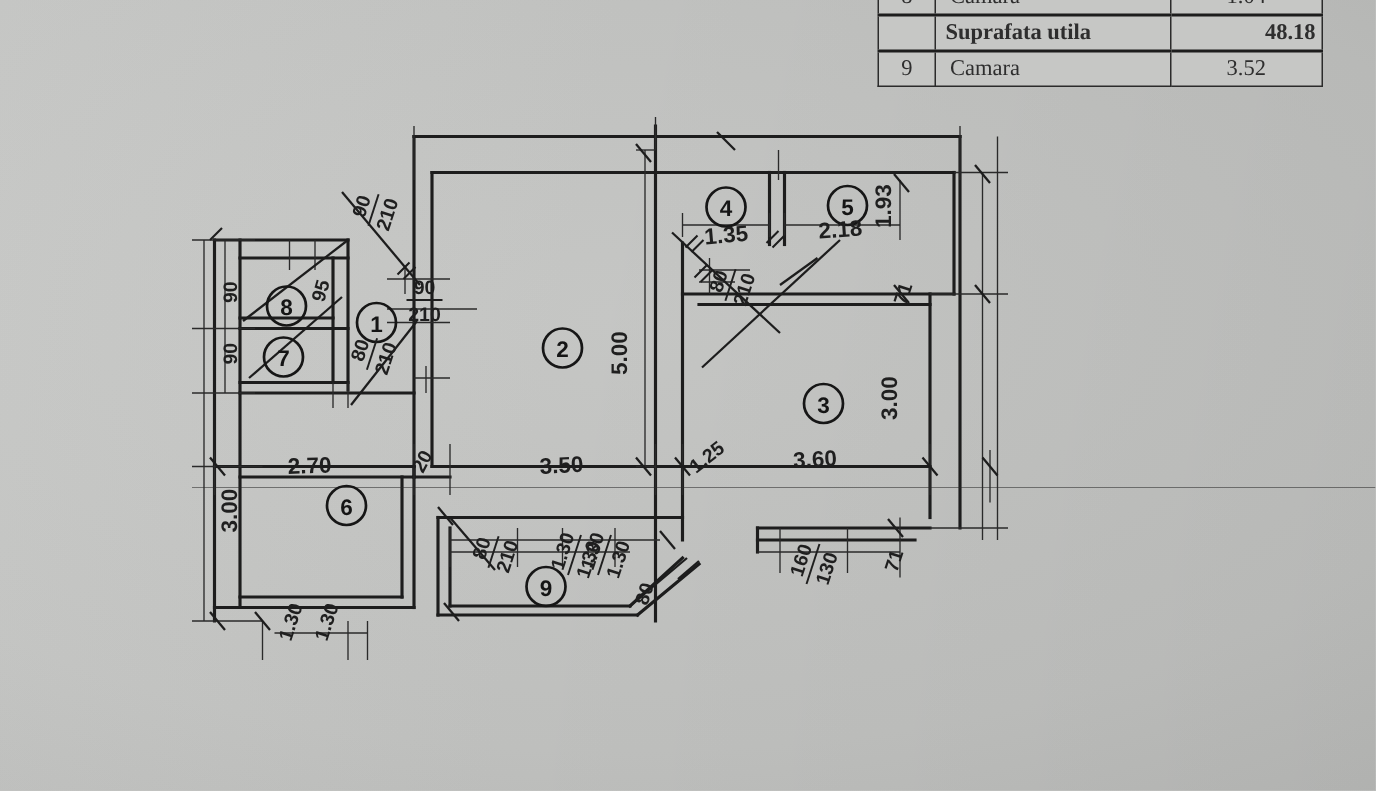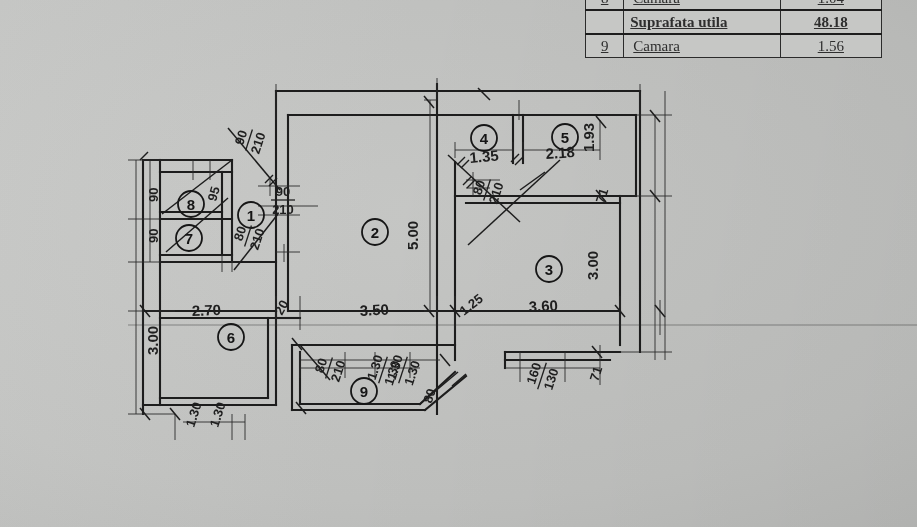--- a/index.html
+++ b/index.html
@@ -29,29 +29,29 @@
     font-family:"Liberation Serif",serif;
     background:#c6c7c5;
   }
   #area-table td{
     border:1px solid #2b2b2b;
     padding:1px 4px;
     font-size:15px;
     color:#2e2e2e;
     line-height:1.25;
     height:20px;
-    text-decoration:underline;
   }
   #area-table td.num{width:30px;text-align:center;}
   #area-table td.name{width:160px;text-align:left;padding-left:9px;}
   #area-table td.val{width:105px;text-align:center;}
   #area-table tr.total td{
     font-weight:bold;
     border-top:2px solid #1d1d1d;
     border-bottom:2px solid #1d1d1d;
+    text-align:right;
   }
   #area-table tr.total td.name{text-align:left;padding-left:6px;border-right:none;}
   #area-table tr.total td.num{border-right:none;text-align:left;padding-left:8px;}
 
   
   #plan{position:absolute;left:0;top:0;width:917px;height:527px;}
   .hand{
     font-family:"Liberation Sans",sans-serif;
     fill:#1f1f1f;
     font-size:15px;
@@ -73,21 +73,21 @@
       <td class="val">1.04</td>
     </tr>
     <tr class="total">
       <td class="num"></td>
       <td class="name">Suprafata utila</td>
       <td class="val">48.18</td>
     </tr>
     <tr>
       <td class="num">9</td>
       <td class="name">Camara</td>
-      <td class="val">1.56</td>
+      <td class="val">3.52</td>
     </tr>
   </tbody>
 </table>
 
 <svg id="plan" viewBox="0 0 917 527" xmlns="http://www.w3.org/2000/svg">
 
   <defs>
     <g id="tick">
         <path d="M-5,5 L5,-5" stroke="#1f1f1f" stroke-width="1.6"></path>
       </g>

